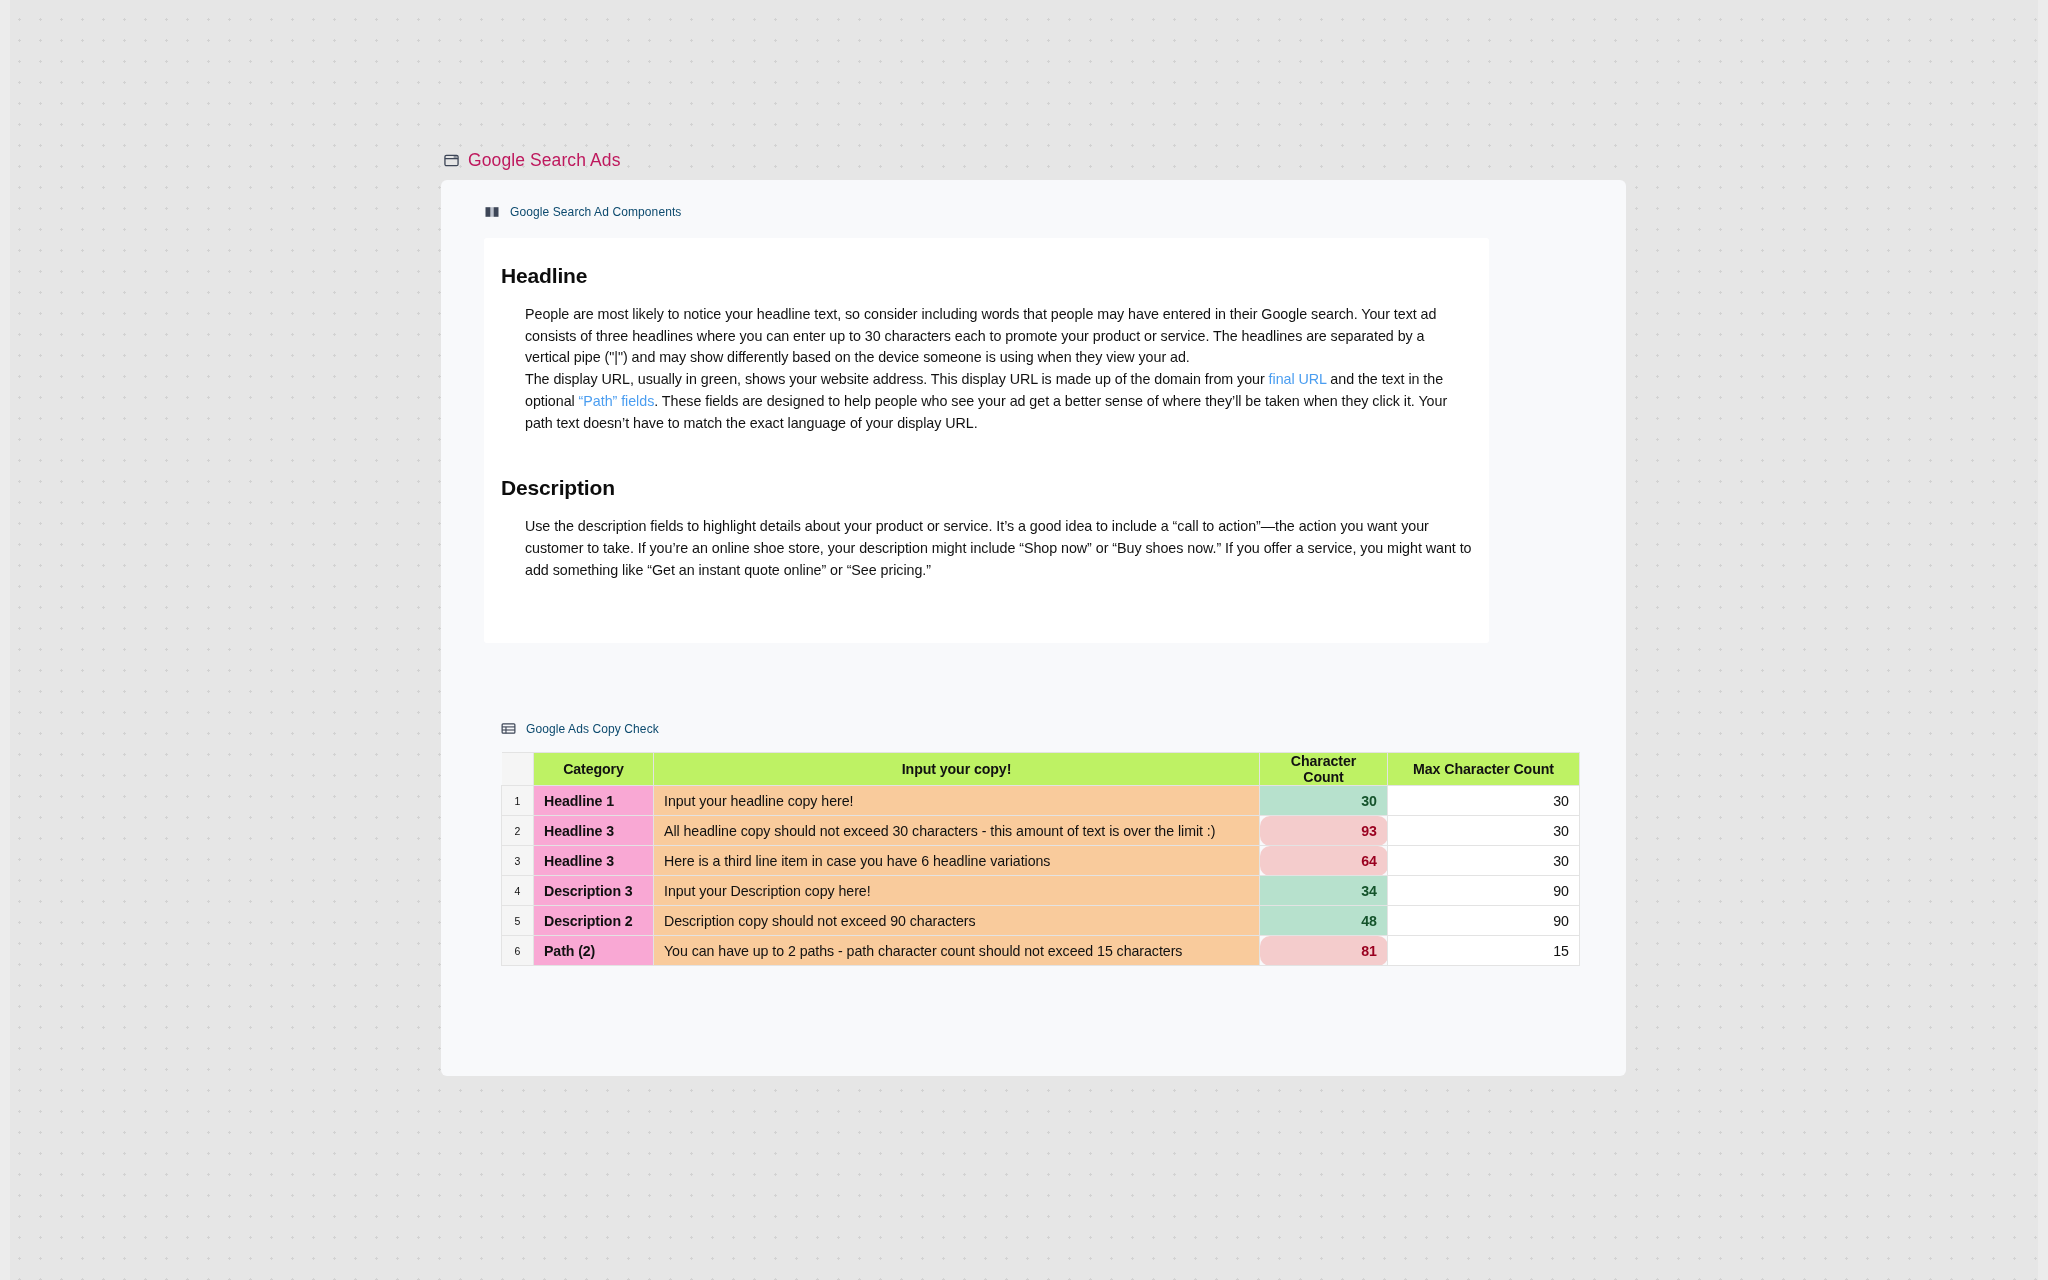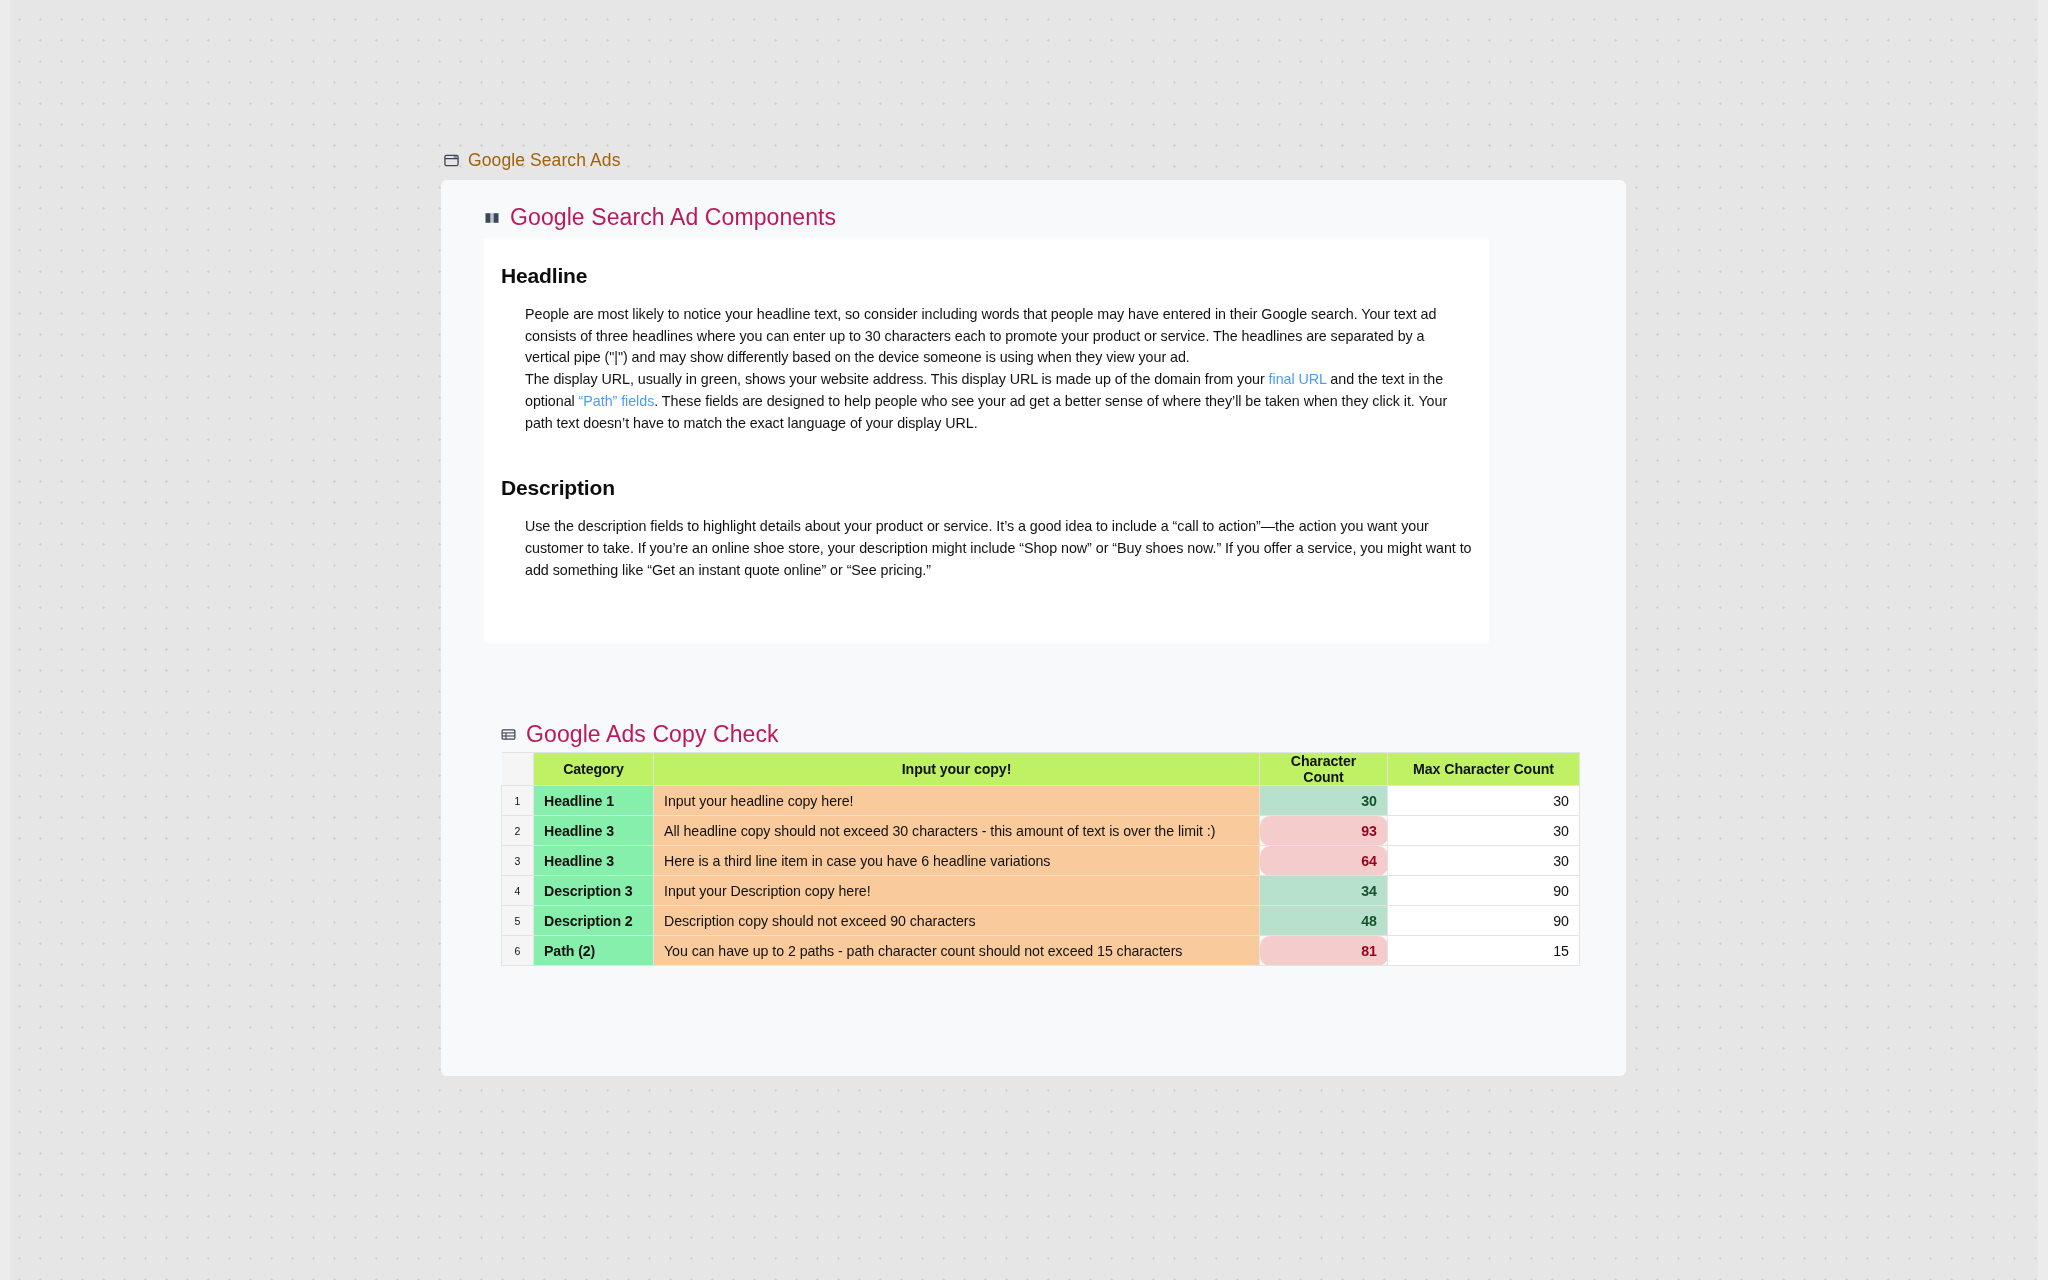--- a/index.html
+++ b/index.html
@@ -43,21 +43,21 @@
   .board-title {
     display: flex;
     align-items: center;
     gap: 9px;
     height: 24px;
     margin-bottom: 12px;
     padding-left: 3px;
   }
   .board-title-text {
     font-size: 17.5px;
-    color: #a16207;
+    color: #be185d;
     letter-spacing: 0.1px;
     font-weight: 400;
   }
 
   .outer-card {
     position: absolute;
     left: 0;
     top: 32px;
     width: 1185px;
     height: 896px;
@@ -66,22 +66,22 @@
   }
 
   
   .section-head {
     display: flex;
     align-items: center;
     gap: 10px;
     position: absolute;
   }
   .section-head-text {
-    font-size: 23px;
-    color: #be185d;
+    font-size: 12px;
+    color: #0c4a6e;
     font-weight: 400;
     letter-spacing: 0.1px;
   }
 
   .comp-head { left: 43px; top: 24px; }
 
   .white-card {
     position: absolute;
     left: 43px;
     top: 58px;
@@ -160,21 +160,21 @@
     background: #f5f5f5;
     text-align: center;
     color: #9a9a9a;
     font-size: 10.5px;
     border-left: none;
     padding: 0;
   }
 
   td.cat {
     font-weight: bold;
-    background: #86efac;
+    background: #f9a8d4;
     letter-spacing: -0.1px;
   }
 
   td.copy {
     background: #f9cb9c;
     letter-spacing: -0.05px;
   }
 
   td.count {
     text-align: right;

